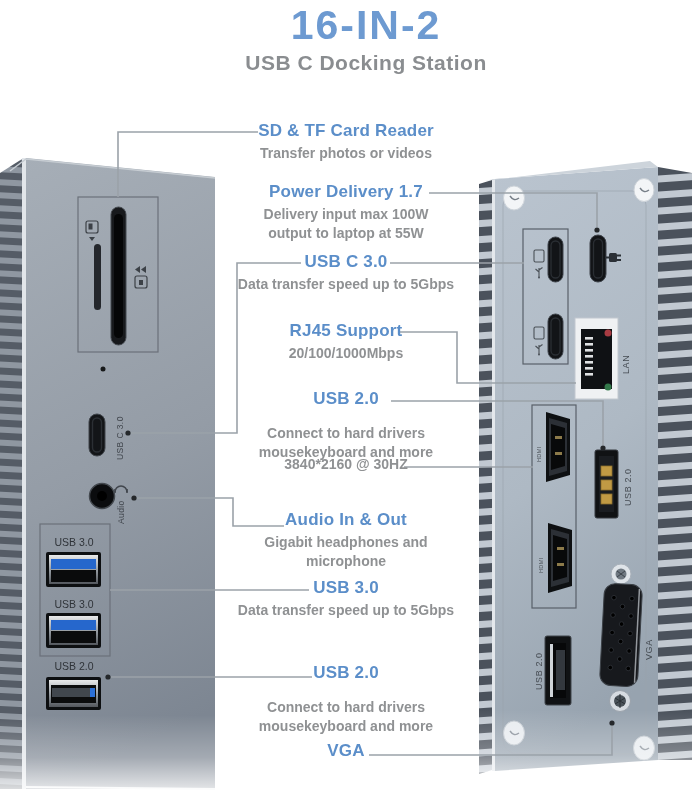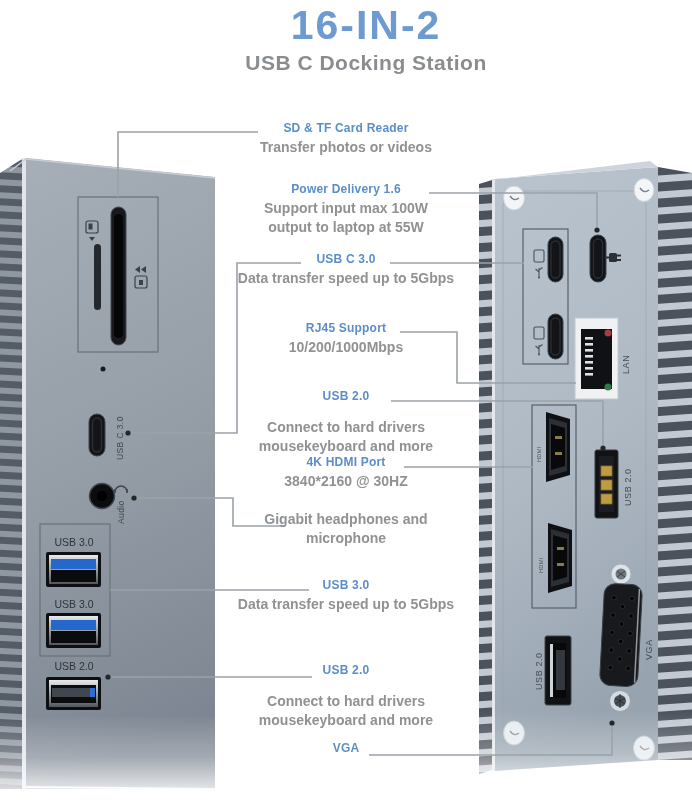--- a/index.html
+++ b/index.html
@@ -3,21 +3,21 @@
 <meta charset="utf-8">
 <style>
   html,body{margin:0;padding:0;background:#fff;}
   #stage{position:relative;width:692px;height:800px;background:#fff;overflow:hidden;
          font-family:"Liberation Sans",sans-serif;}
   #scene{position:absolute;left:0;top:0;}
   .hdr{position:absolute;left:8px;width:692px;text-align:center;padding-left:12px;}
   #title{top:2px;font-size:41px;font-weight:bold;letter-spacing:2px;color:#6d9ad1;}
   #subtitle{top:51px;font-size:21px;font-weight:700;color:#8a8d90;letter-spacing:.5px;}
   .callout{position:absolute;left:226px;width:240px;text-align:center;}
-  .callout h3{margin:0 0 3px 0;font-size:12px;font-weight:bold;color:#5b8ec9;letter-spacing:.2px;}
+  .callout h3{margin:0 0 3px 0;font-size:17px;font-weight:bold;color:#5b8ec9;letter-spacing:.2px;}
   .callout p{margin:0;font-size:14px;line-height:1.38;color:#8f9193;font-weight:bold;}
   .narrow p{max-width:190px;margin:15px auto;}
   .pd p{max-width:186px;margin:0 auto;}
   svg text{font-family:"Liberation Sans",sans-serif;}
   .portlbl{font-size:10.5px;fill:#2f3338;}
   .vtext{font-size:8.5px;fill:#41464d;letter-spacing:.4px;}
   .vtext2{font-size:9px;fill:#454b52;letter-spacing:.6px;}
   .hdmitxt{font-size:5.5px;fill:#4a5057;letter-spacing:.4px;}
 </style>
 </head>
@@ -298,40 +298,40 @@
 </svg>
 
 <div class="hdr" id="title">16-IN-2</div>
 <div class="hdr" id="subtitle">USB C Docking Station</div>
 
 <div class="callout" style="top:121px">
   <h3>SD &amp; TF Card Reader</h3>
   <p>Transfer photos or videos</p>
 </div>
 <div class="callout pd" style="top:182px">
-  <h3>Power Delivery 1.6</h3>
-  <p>Support input max 100W output to laptop at 55W</p>
+  <h3>Power Delivery 1.7</h3>
+  <p>Delivery input max 100W output to laptop at 55W</p>
 </div>
 <div class="callout" style="top:252px">
   <h3>USB C 3.0</h3>
   <p>Data transfer speed up to 5Gbps</p>
 </div>
 <div class="callout" style="top:321px">
   <h3>RJ45 Support</h3>
-  <p>10/200/1000Mbps</p>
+  <p>20/100/1000Mbps</p>
 </div>
 <div class="callout narrow" style="top:389px">
   <h3>USB 2.0</h3>
   <p>Connect to hard drivers mousekeyboard and more</p>
 </div>
 <div class="callout" style="top:455px">
-  <h3>4K HDMI Port</h3>
   <p>3840*2160 @ 30HZ</p>
 </div>
 <div class="callout" style="top:510px">
+  <h3>Audio In &amp; Out</h3>
   <p>Gigabit headphones and microphone</p>
 </div>
 <div class="callout" style="top:578px">
   <h3>USB 3.0</h3>
   <p>Data transfer speed up to 5Gbps</p>
 </div>
 <div class="callout narrow" style="top:663px">
   <h3>USB 2.0</h3>
   <p>Connect to hard drivers mousekeyboard and more</p>
 </div>

